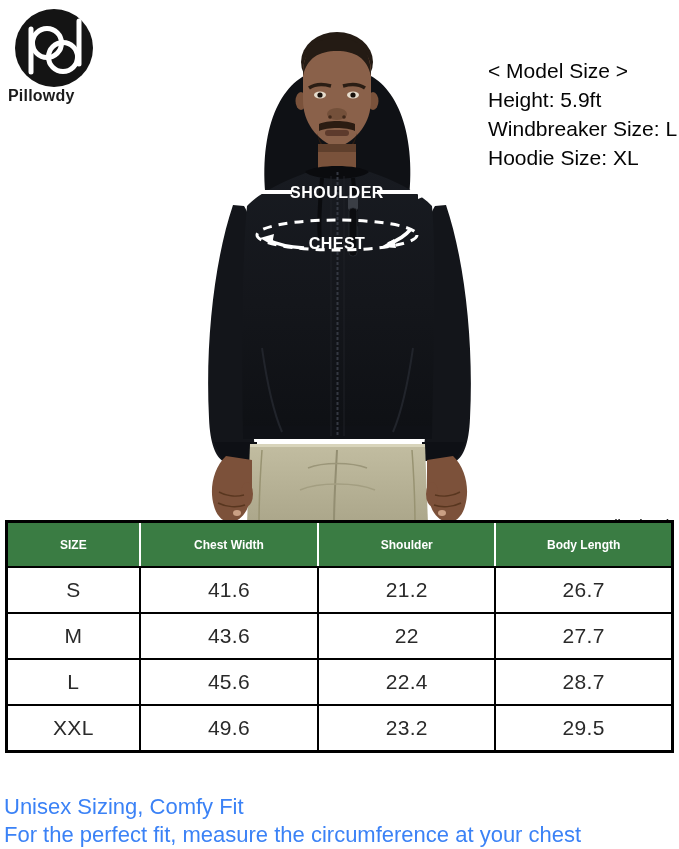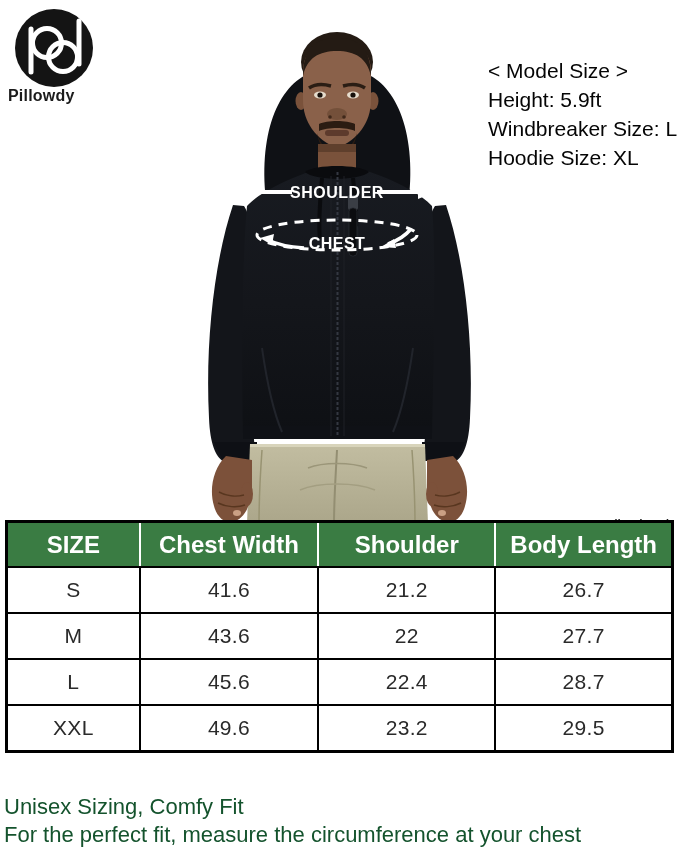--- a/index.html
+++ b/index.html
@@ -26,34 +26,34 @@
   #units-note{
     position:absolute;right:7px;top:516px;font-size:17px;color:#1a1a1a;
   }
   
   #size-table{
     position:absolute;left:5px;top:520px;width:669px;
     border-collapse:collapse;table-layout:fixed;background:#ffffff;
     border:3px solid #000000;
   }
   #size-table th{
-    background:#3a7c43;color:#ffffff;font-size:24px;font-weight:bold;
+    background:#3a7c43;color:#ffffff;font-size:12px;font-weight:bold;
     height:41px;border-right:2px solid #ffffff;border-bottom:2px solid #000000;
     text-align:center;vertical-align:middle;
   }
   #size-table th:last-child{border-right:none;}
   #size-table td{
     font-size:21px;color:#2a2a2a;font-weight:400;text-align:center;
     vertical-align:middle;height:42px;border:2px solid #000000;background:#ffffff;
     letter-spacing:0.3px;
   }
   
   #footer-note{
     position:absolute;left:4px;top:793px;width:670px;
-    font-size:22px;line-height:28px;color:#14532d;
+    font-size:22px;line-height:28px;color:#3b82f6;
   }
 </style>
 </head>
 <body>
 
 <div id="stage">
 
   <div id="brand">
     <svg id="brand-logo" width="92" height="92" viewBox="0 0 92 92">
       <circle cx="48" cy="45" r="39" fill="#141414"></circle>

